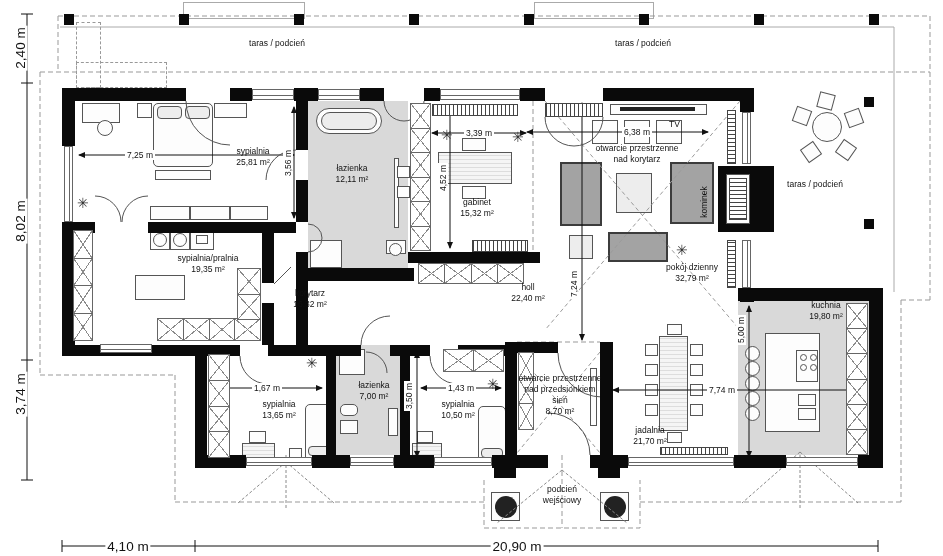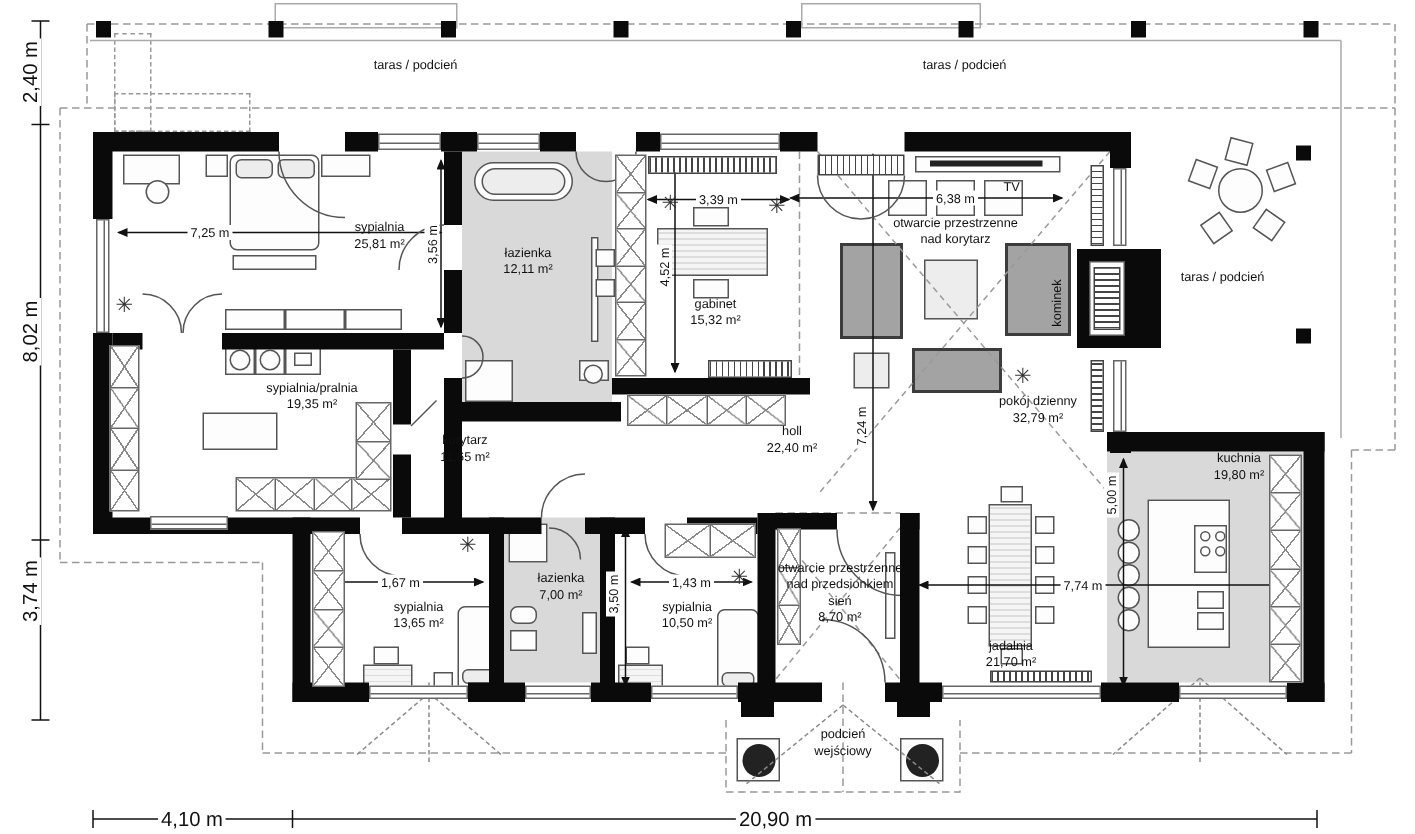--- a/index.html
+++ b/index.html
@@ -138,27 +138,27 @@
   <span class="lbl" style="left:277px;top:38px;">taras / podcień</span>
   <span class="lbl" style="left:643px;top:38px;">taras / podcień</span>
   <span class="lbl" style="left:815px;top:179px;">taras / podcień</span>
 
   <span class="lbl" style="left:253px;top:146px;"><span>sypialnia</span><br><span>25,81 m²</span></span>
   <span class="lbl" style="left:352px;top:163px;"><span>łazienka</span><br><span>12,11 m²</span></span>
   <span class="lbl" style="left:477px;top:197px;"><span>gabinet</span><br><span>15,32 m²</span></span>
   <span class="lbl" style="left:637px;top:143px;"><span>otwarcie przestrzenne</span><br><span>nad korytarz</span></span>
   <span class="lbl" style="left:692px;top:262px;"><span>pokój dzienny</span><br><span>32,79 m²</span></span>
   <span class="lbl" style="left:208px;top:253px;"><span>sypialnia/pralnia</span><br><span>19,35 m²</span></span>
-  <span class="lbl" style="left:310px;top:288px;"><span>korytarz</span><br><span>11,65 m²</span></span>
+  <span class="lbl" style="left:310px;top:288px;"><span>korytarz</span><br><span>16,32 m²</span></span>
   <span class="lbl" style="left:528px;top:282px;"><span>holl</span><br><span>22,40 m²</span></span>
   <span class="lbl" style="left:279px;top:399px;"><span>sypialnia</span><br><span>13,65 m²</span></span>
   <span class="lbl" style="left:374px;top:380px;"><span>łazienka</span><br><span>7,00 m²</span></span>
   <span class="lbl" style="left:458px;top:399px;"><span>sypialnia</span><br><span>10,50 m²</span></span>
   <span class="lbl" style="left:560px;top:373px;"><span>otwarcie przestrzenne</span><br><span>nad przedsionkiem</span><br><span>sień</span><br><span>8,70 m²</span></span>
-  <span class="lbl" style="left:674px;top:425px;text-align:center;"><span>jadalnia</span><br><span>21,70 m²</span></span>
+  <span class="lbl" style="left:650px;top:425px;text-align:center;"><span>jadalnia</span><br><span>21,70 m²</span></span>
   <span class="lbl" style="left:826px;top:300px;"><span>kuchnia</span><br><span>19,80 m²</span></span>
   <span class="lbl" style="left:562px;top:484px;"><span>podcień</span><br><span>wejściowy</span></span>
   <span class="lbl" style="left:669px;top:119px;transform:none;">TV</span>
   <span class="vlab" style="left:704px;top:202px;">kominek</span>
 
   <span class="dim" style="left:140px;top:155px;">7,25 m</span>
   <span class="dim v" style="left:288px;top:163px;">3,56 m</span>
   <span class="dim" style="left:479px;top:133px;">3,39 m</span>
   <span class="dim v" style="left:443px;top:178px;">4,52 m</span>
   <span class="dim" style="left:637px;top:132px;">6,38 m</span>

